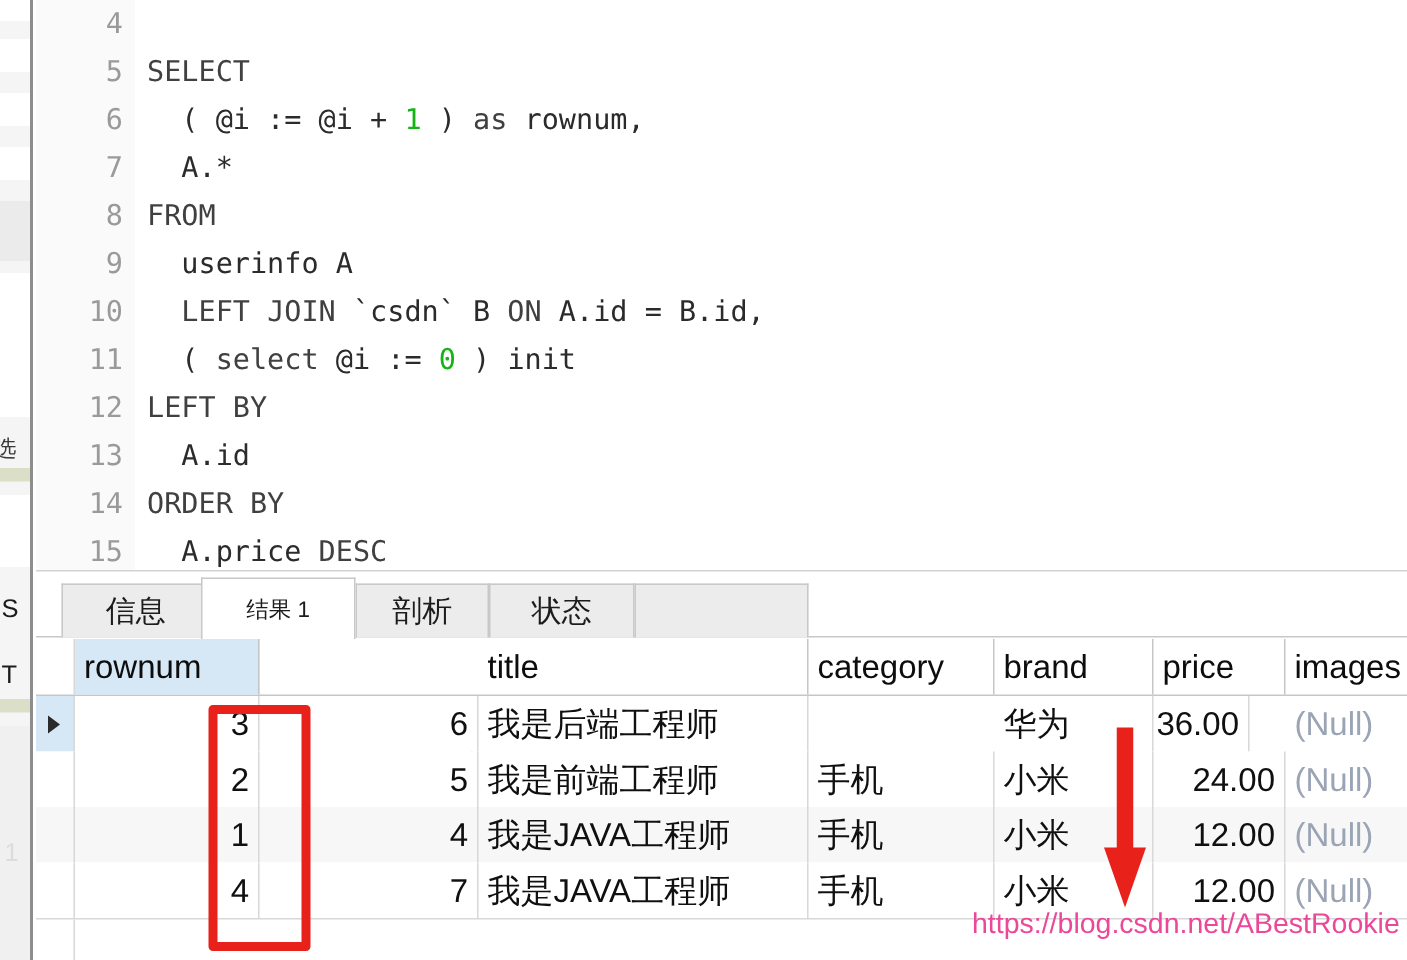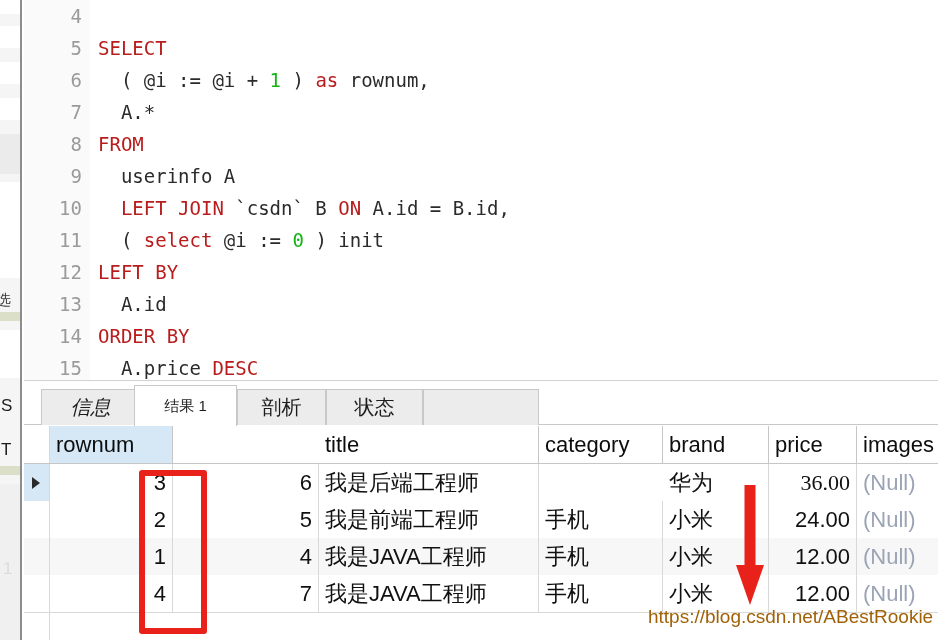--- a/index.html
+++ b/index.html
@@ -91,21 +91,21 @@
     text-align: right;
     color: #9a9a9a;
     font-family: "DejaVu Sans Mono", "Liberation Mono", monospace;
     font-size: 19px;
   }
   .code {
     position: absolute;
     left: 74px;
     color: #2b2b2b;
   }
-  .kw  { color: #b91c1c; }
+  .kw  { color: #404040; }
   .num { color: #14b414; }
   .pln { color: #2b2b2b; }
 
   
   .results-panel {
     position: absolute;
     left: 24px; top: 380px;
     width: 914px;
     height: 260px;
     background: #ffffff;
@@ -239,21 +239,21 @@
   }
   .ann-arrow {
     position: absolute;
     z-index: 20;
     pointer-events: none;
   }
   .watermark {
     position: absolute;
     z-index: 15;
     font-size: 19px;
-    color: #a16207;
+    color: #ec4899;
     font-family: "Liberation Sans", sans-serif;
     white-space: nowrap;
     pointer-events: none;
   }
 </style>
 </head>
 <body>
 
 <div id="app">
 
@@ -291,21 +291,21 @@
         <div class="code-line"><span class="ln">14</span><span class="code"><span class="kw">ORDER BY</span></span></div>
         <div class="code-line"><span class="ln">15</span><span class="code"><span class="pln">  A.price </span><span class="kw">DESC</span></span></div>
       </div>
   </div>
 
   <div class="results-panel">
 
     <div class="tabbar" id="tabbar">
       <div class="tab-underline"></div>
       <div class="tab-pad" style="left:399px;width:116px;"></div>
-    <div class="tab" style="left: 17px; width: 99px; font-style: italic;">
+    <div class="tab" style="left: 17px; width: 99px;">
           <span>信息</span>
         </div>
         <div class="tab active" style="left: 110px; width: 103px;">
           <span>结果 1</span>
         </div>
         <div class="tab" style="left: 213px; width: 89px;">
           <span>剖析</span>
         </div>
         <div class="tab" style="left: 302px; width: 97px;">
           <span>状态</span>
@@ -346,21 +346,21 @@
           </div>
           <div class="cell rnum" style="left: 149px; width: 146px;">
             <span>6</span>
           </div>
           <div class="cell" style="left: 295px; width: 220px;">
             <span>我是后端工程师</span>
           </div>
           <div class="cell" style="left: 639px; width: 106px;">
             <span>华为</span>
           </div>
-          <div class="cell rnum" style="left: 745px; width: 88px; font-family: Liberation Serif, serif;">
+          <div class="cell rnum" style="left: 721px; width: 88px;">
             <span>36.00</span>
           </div>
           <div class="cell null nosep" style="left: 833px; width: 81px;">
             <span>(Null)</span>
           </div>
         </div>
         <div class="grid-row data-row white" style="top: 75px; height: 37px;">
           <div class="rowsel"></div>
           <div class="cell rnum" style="left: 26px; width: 123px;">
             <span>2</span>

